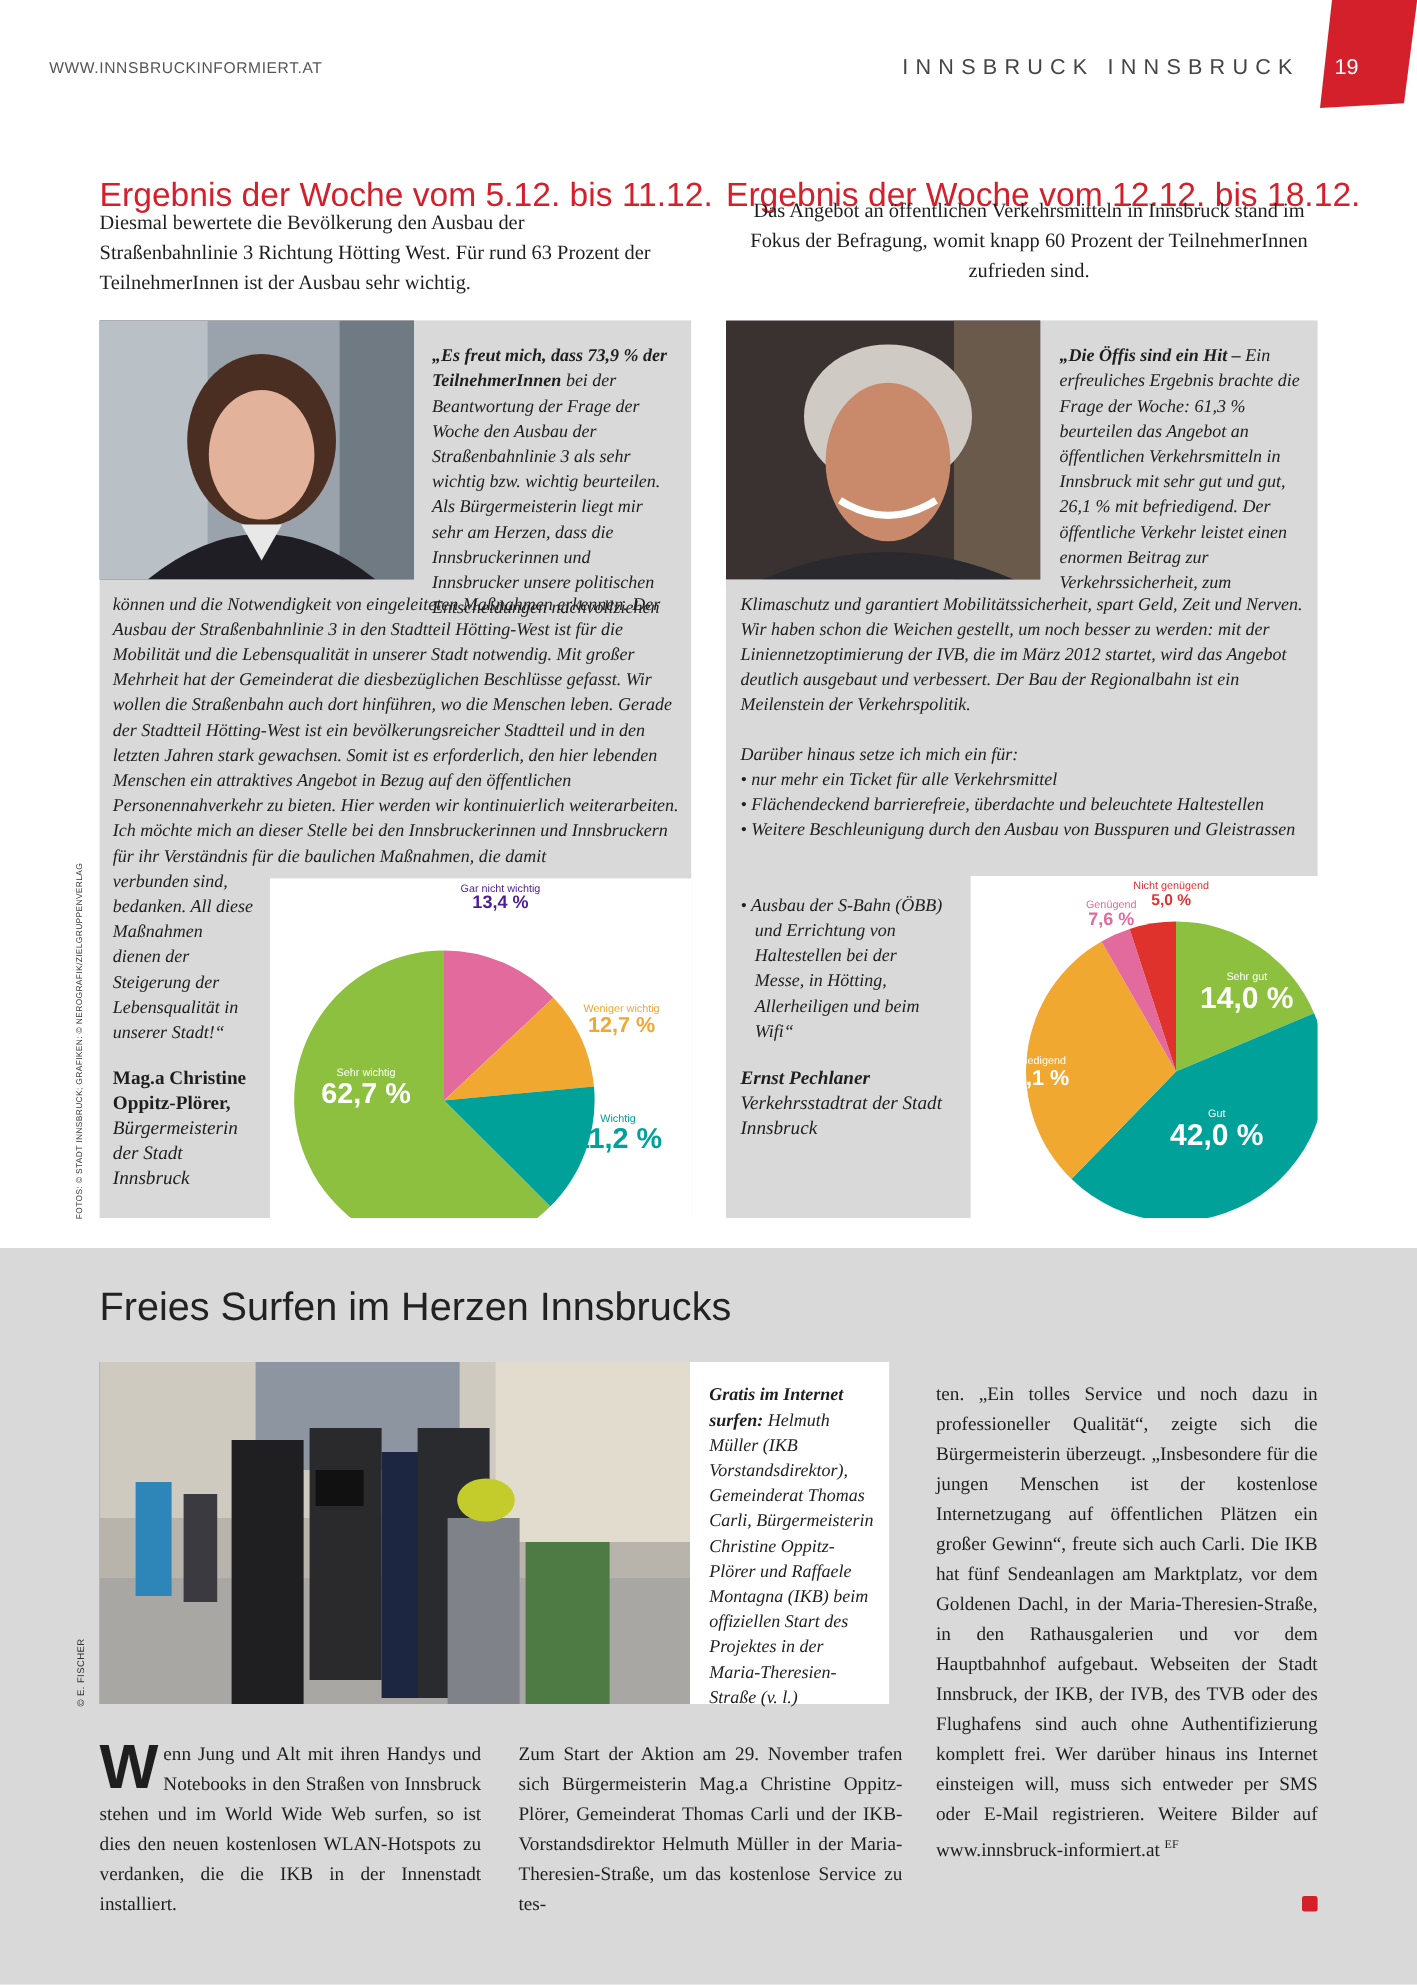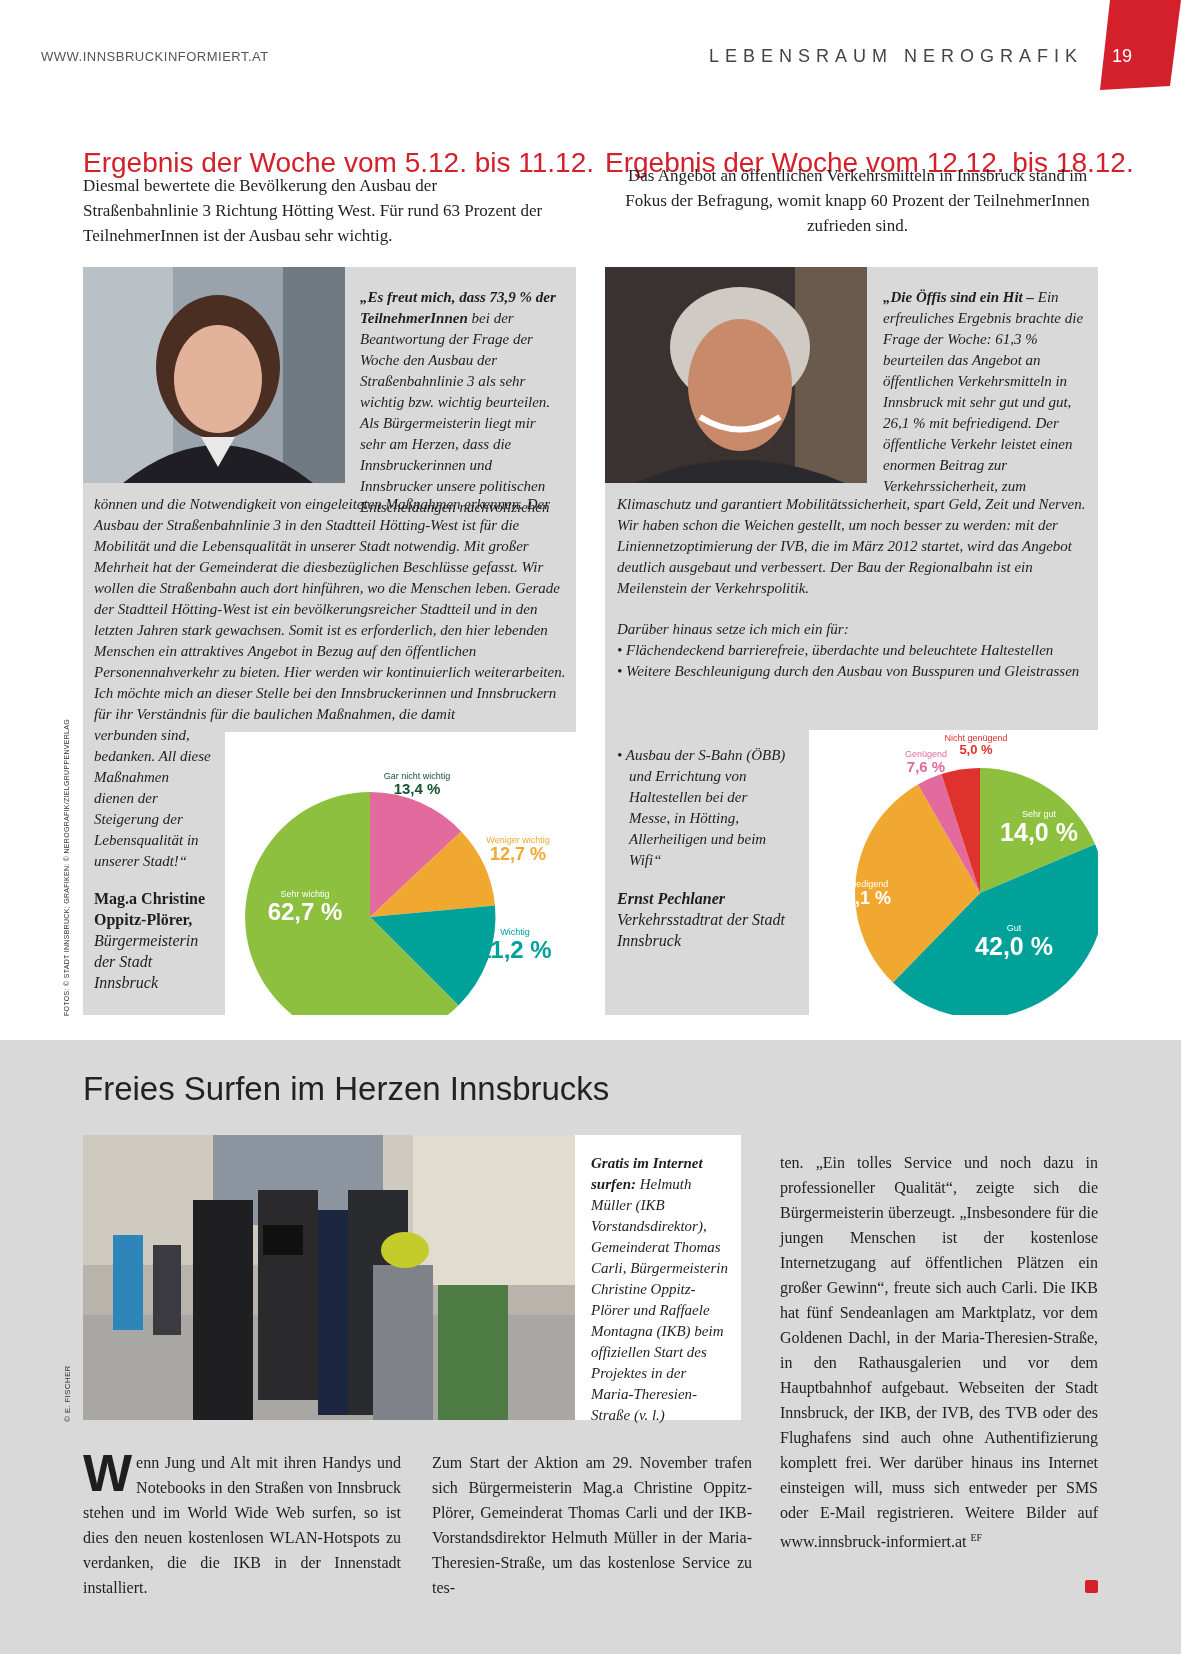--- a/index.html
+++ b/index.html
@@ -29,21 +29,21 @@
   .dropcap { float: left; font-family: "Liberation Sans", sans-serif; font-weight: bold; font-size: 52px; line-height: 42px; margin-right: 4px; margin-top: 2px; }
   a.link { color: #1e1e1e; }
   .endmark { width: 13px; height: 13px; background: #d4202b; border-radius: 2px; }
   ul.bullets { list-style: none; }
   ul.bullets li { padding-left: 12px; text-indent: -12px; }
 </style>
 </head>
 <body>
 
 <div class="abs site-url">WWW.INNSBRUCKINFORMIERT.AT</div>
-<div class="abs section-title">LEBENSRAUM NEROGRAFIK</div>
+<div class="abs section-title">INNSBRUCK INNSBRUCK</div>
 <svg class="abs page-tab" viewBox="0 0 83 90">
   <polygon points="12,0 83,0 72,86 2,90" fill="#d4202b"></polygon>
 </svg>
 <div class="abs page-num">19</div>
 
 <div class="abs week-head" style="left:83px; top:147px;">Ergebnis der Woche vom 5.12. bis 11.12.</div>
 <div class="abs intro" style="left:83px; top:173px; width:470px;">Diesmal bewertete die Bevölkerung den Ausbau der Straßenbahnlinie 3 Richtung Hötting West. Für rund 63 Prozent der TeilnehmerInnen ist der Ausbau sehr wichtig.</div>
 
 <div class="abs quote-box" style="left:83px; top:267px; width:493px; height:748px;"></div>
 <div class="abs photo" style="left:83px; top:267px; width:262px; height:216px;">
@@ -67,21 +67,21 @@
 <div class="abs credit" style="left:63px; top:1016px;">FOTOS: © STADT INNSBRUCK; GRAFIKEN: © NEROGRAFIK/ZIELGRUPPENVERLAG</div>
 
 <div class="abs pie-wrap" style="left:225px; top:732px; width:351px; height:283px;">
   <svg width="351" height="283" viewBox="0 0 351 283" style="position:absolute; left:0; top:0;">
 
     <path d="M145,185 L145,60 A125,125 0 0 1 236.2,99.5 Z" fill="#e26a9c"></path>
     <path d="M145,185 L236.2,99.5 A125,125 0 0 1 270,173.5 Z" fill="#f0a830"></path>
     <path d="M145,185 L270,173.5 A125,125 0 0 1 233.5,273.4 Z" fill="#00a199"></path>
     <path d="M145,185 L233.5,273.4 A125,125 0 1 1 145,60 Z" fill="#8dc03f"></path>
   </svg>
-  <div class="pie-label" style="left:142px; top:4px; width:100px; color:#14532d; font-size:15px;margin-top:36px;"><span class="sm">Gar nicht wichtig</span><span>13,4 %</span></div>
+  <div class="pie-label" style="left:142px; top:4px; width:100px; color:#4c1d95; font-size:15px;"><span class="sm">Gar nicht wichtig</span><span>13,4 %</span></div>
   <div class="pie-label" style="left:238px; top:104px; width:110px; color:#f0a830; font-size:18px;"><span class="sm">Weniger wichtig</span><span>12,7 %</span></div>
   <div class="pie-label" style="left:235px; top:196px; width:110px; color:#00a199; font-size:24px;"><span class="sm">Wichtig</span><span>11,2 %</span></div>
   <div class="pie-label" style="left:30px; top:158px; width:100px; color:#fff; font-size:24px;"><span class="sm">Sehr wichtig</span><span>62,7 %</span></div>
 </div>
 
 <div class="abs week-head" style="left:605px; top:147px;">Ergebnis der Woche vom 12.12. bis 18.12.</div>
 <div class="abs intro" style="left:605px; top:163px; width:505px;text-align:center;">Das Angebot an öffentlichen Verkehrsmitteln in Innsbruck stand im Fokus der Befragung, womit knapp 60 Prozent der TeilnehmerInnen zufrieden sind.</div>
 
 <div class="abs quote-box" style="left:605px; top:267px; width:493px; height:463px;"></div>
 <div class="abs quote-box" style="left:605px; top:729px; width:204px; height:286px;"></div>
@@ -92,20 +92,21 @@
     <ellipse cx="135" cy="80" rx="70" ry="60" fill="#cfcac4"></ellipse>
     <ellipse cx="135" cy="118" rx="52" ry="66" fill="#c98a6c"></ellipse>
     <path d="M95 150 Q135 175 175 150" stroke="#fff" stroke-width="6" fill="none"></path>
     <path d="M30 216 Q135 170 240 216 Z" fill="#2a2a2e"></path>
   </svg>
 </div>
 <div class="abs it" style="left:883px; top:287px; width:205px;"><b>„Die Öffis sind ein Hit –</b><span> Ein erfreuliches Ergebnis brachte die Frage der Woche: 61,3 % beurteilen das Angebot an öffentlichen Verkehrsmitteln in Innsbruck mit sehr gut und gut, 26,1 % mit befriedigend. Der öffentliche Verkehr leistet einen enormen Beitrag zur Verkehrssicherheit, zum</span></div>
 <div class="abs it" style="left:617px; top:494px; width:475px;">Klimaschutz und garantiert Mobilitätssicherheit, spart Geld, Zeit und Nerven. Wir haben schon die Weichen gestellt, um noch besser zu werden: mit der Liniennetzoptimierung der IVB, die im März 2012 startet, wird das Angebot deutlich ausgebaut und verbessert. Der Bau der Regionalbahn ist ein Meilenstein der Verkehrspolitik.</div>
 <div class="abs it" style="left:617px; top:619px; width:475px;">Darüber hinaus setze ich mich ein für:</div>
 <ul class="abs it bullets" style="left:617px; top:640px; width:480px;">
+  <li>• <span>nur mehr ein Ticket für alle Verkehrsmittel</span></li>
   <li>• <span>Flächendeckend barrierefreie, überdachte und beleuchtete Haltestellen</span></li>
   <li>• <span>Weitere Beschleunigung durch den Ausbau von Busspuren und Gleistrassen</span></li>
 </ul>
 <ul class="abs it bullets" style="left:617px; top:745px; width:175px;">
   <li>• <span>Ausbau der S-Bahn (ÖBB) und Errichtung von Haltestellen bei der Messe, in Hötting, Allerheiligen und beim Wifi“</span></li>
 </ul>
 <div class="abs" style="left:617px; top:888px; width:180px; font-size:16px; line-height:21px;">
   <b><i>Ernst Pechlaner</i></b><br>
   <i>Verkehrsstadtrat der Stadt Innsbruck</i>
 </div>

